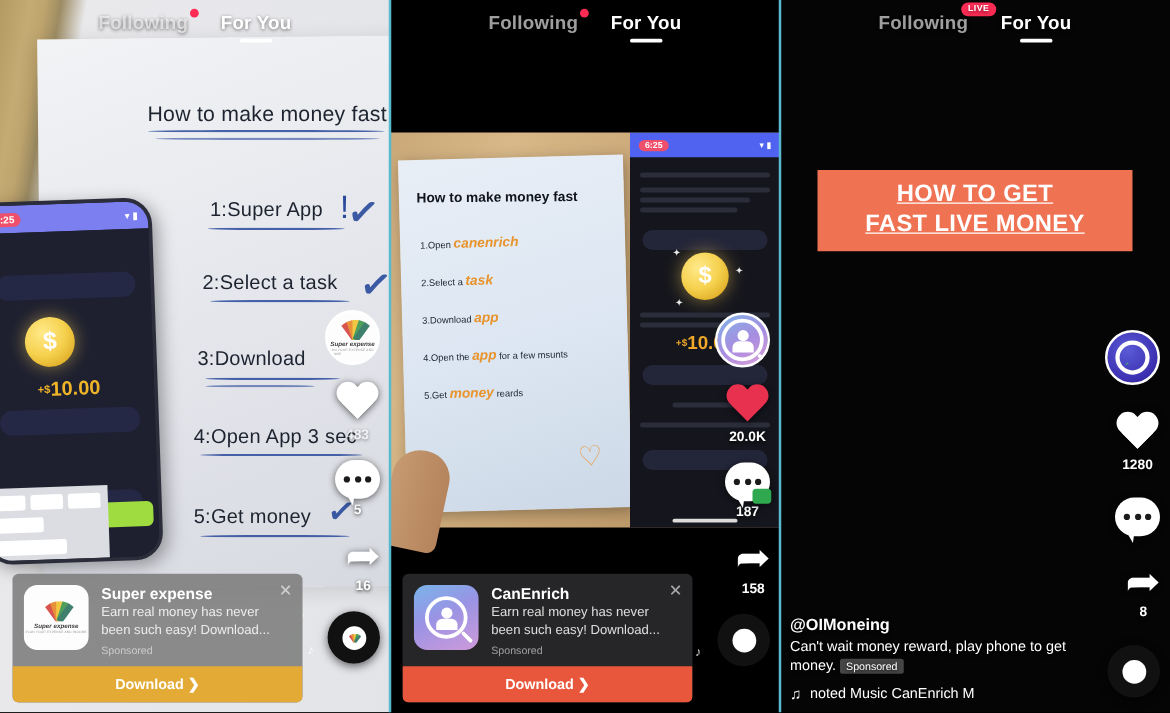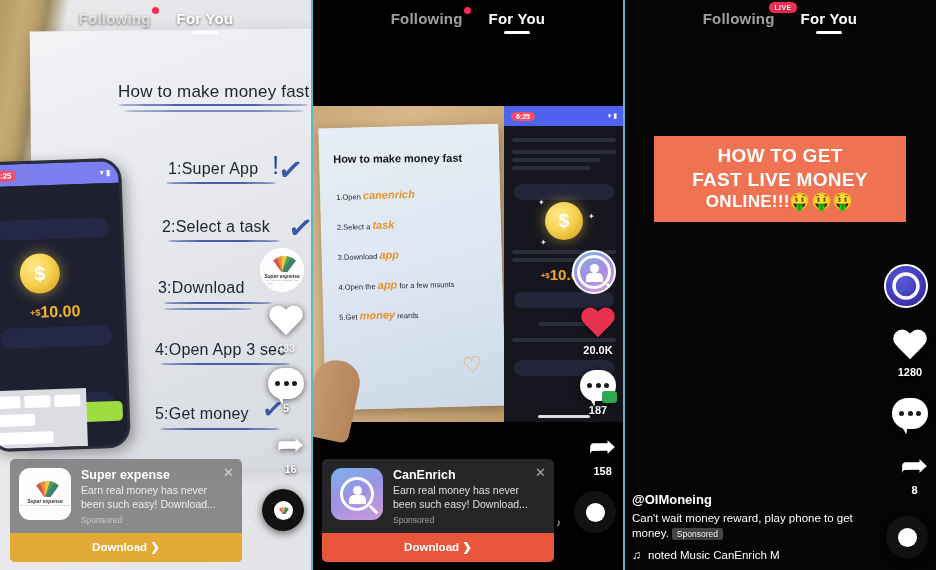--- a/index.html
+++ b/index.html
@@ -96,21 +96,21 @@
   .p2-amt small { font-size:8px; vertical-align:2px; }
   .spark { position:absolute; color:#fff; font-size:8px; opacity:.9; }
   .p2-homebar { position:absolute; bottom:4px; left:50%; transform:translateX(-50%);
     width:52px; height:3px; background:#fff; border-radius:2px; opacity:.85; }
 
   
   .p3-bg { position:absolute; inset:0; background:#050505; }
   .p3-banner { position:absolute; left:30px; top:136px; width:252px;
     background:#ef7253; padding:8px 10px 10px; }
   .p3-banner div { color:#fff; font-size:19px; font-weight:bold; text-align:center;
-    line-height:1.24; letter-spacing:.3px; white-space:nowrap; }
+    line-height:1.24; letter-spacing:.3px; white-space:nowrap;text-decoration:underline; }
   .p3-banner .l3 { font-size:17px; }
 
   
   .rail { position:absolute; right:8px; display:flex; flex-direction:column;
     align-items:flex-end; z-index:40; }
   .rail-item { display:flex; flex-direction:column; align-items:center; margin-bottom:14px; }
   .rail-count { color:#fff; font-size:11px; font-weight:bold; margin-top:3px;
     text-shadow:0 1px 3px rgba(0,0,0,.8); }
   .avatar { width:44px; height:44px; border-radius:50%; border:2px solid #fff;
     overflow:hidden; display:flex; align-items:center; justify-content:center;
@@ -478,23 +478,20 @@
   </div>
 
   <div class="divider" id="div2"></div>
 
   <div class="panel" id="panel3">
     <div class="p3-bg"></div>
 
     <div class="p3-banner">
       <div>HOW TO GET</div>
       <div>FAST LIVE MONEY</div>
-      <div class="l3">
-        <span>ONLINE!!!</span><span class="emoji">🤑🤑🤑</span>
-      </div>
     </div>
 
     <div class="tabs">
       <div class="tab">
         <span>Following</span>
         <span class="live-badge">LIVE</span>
       </div>
       <div class="tab active">
         <span>For You</span>
         <span class="underline"></span>

